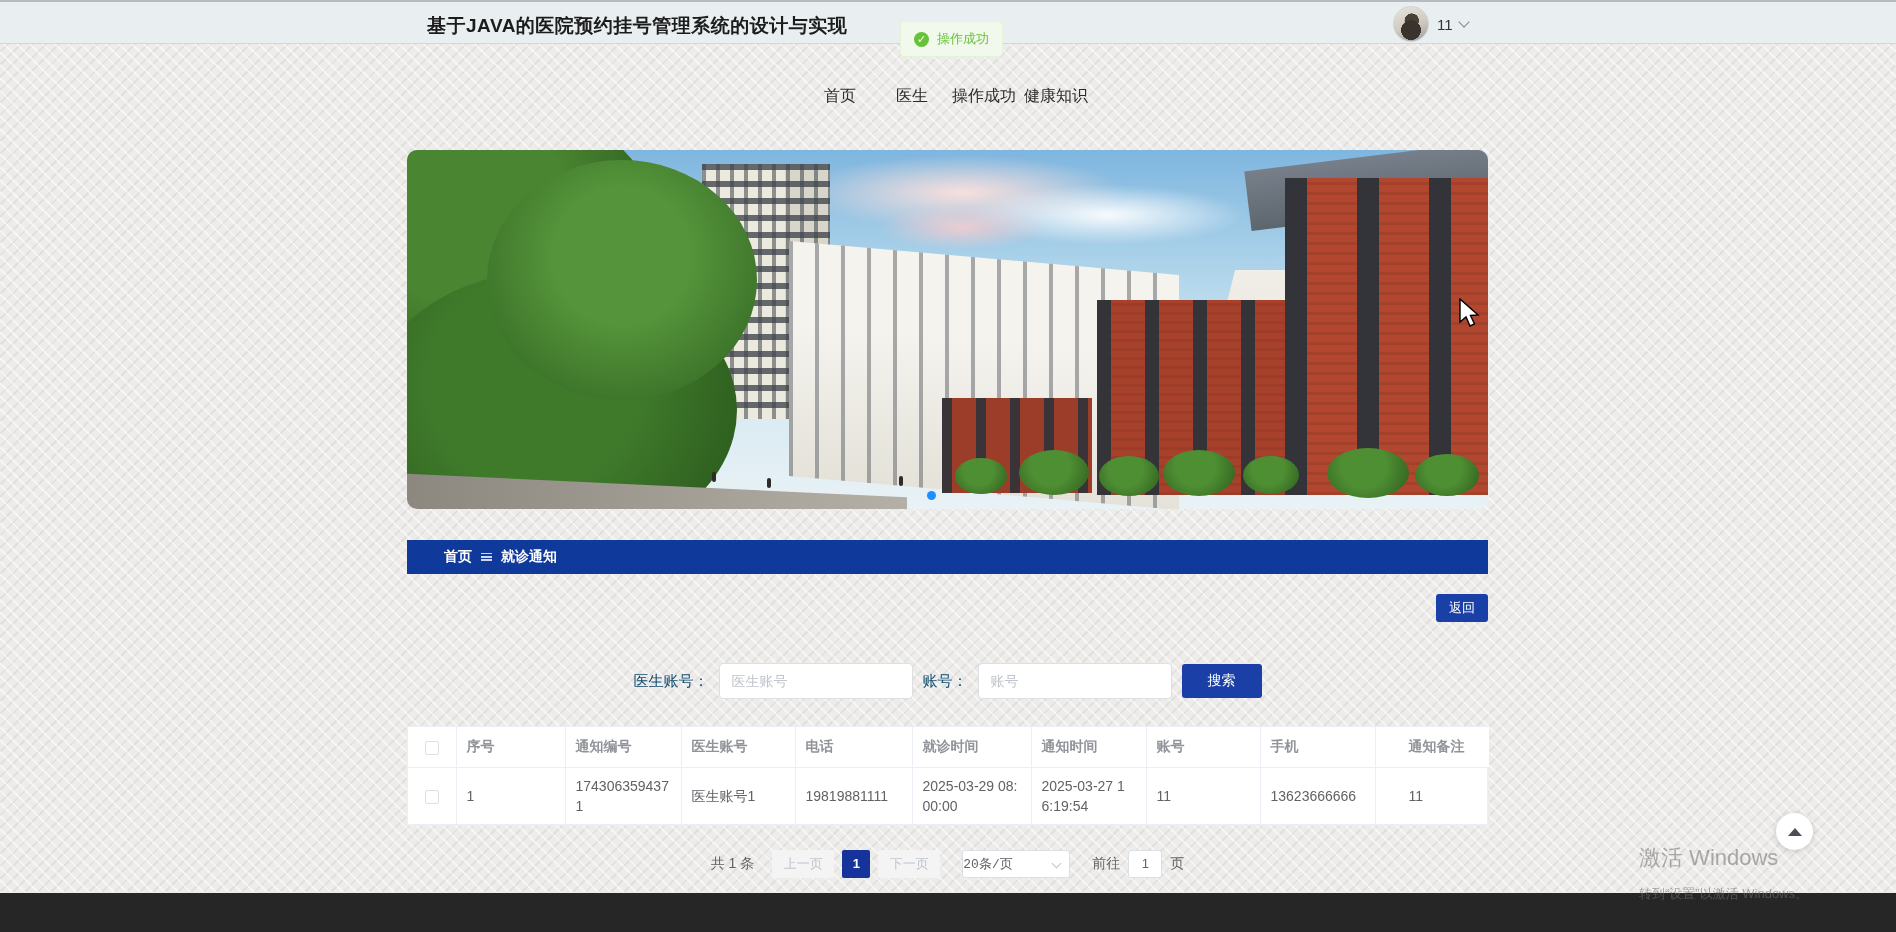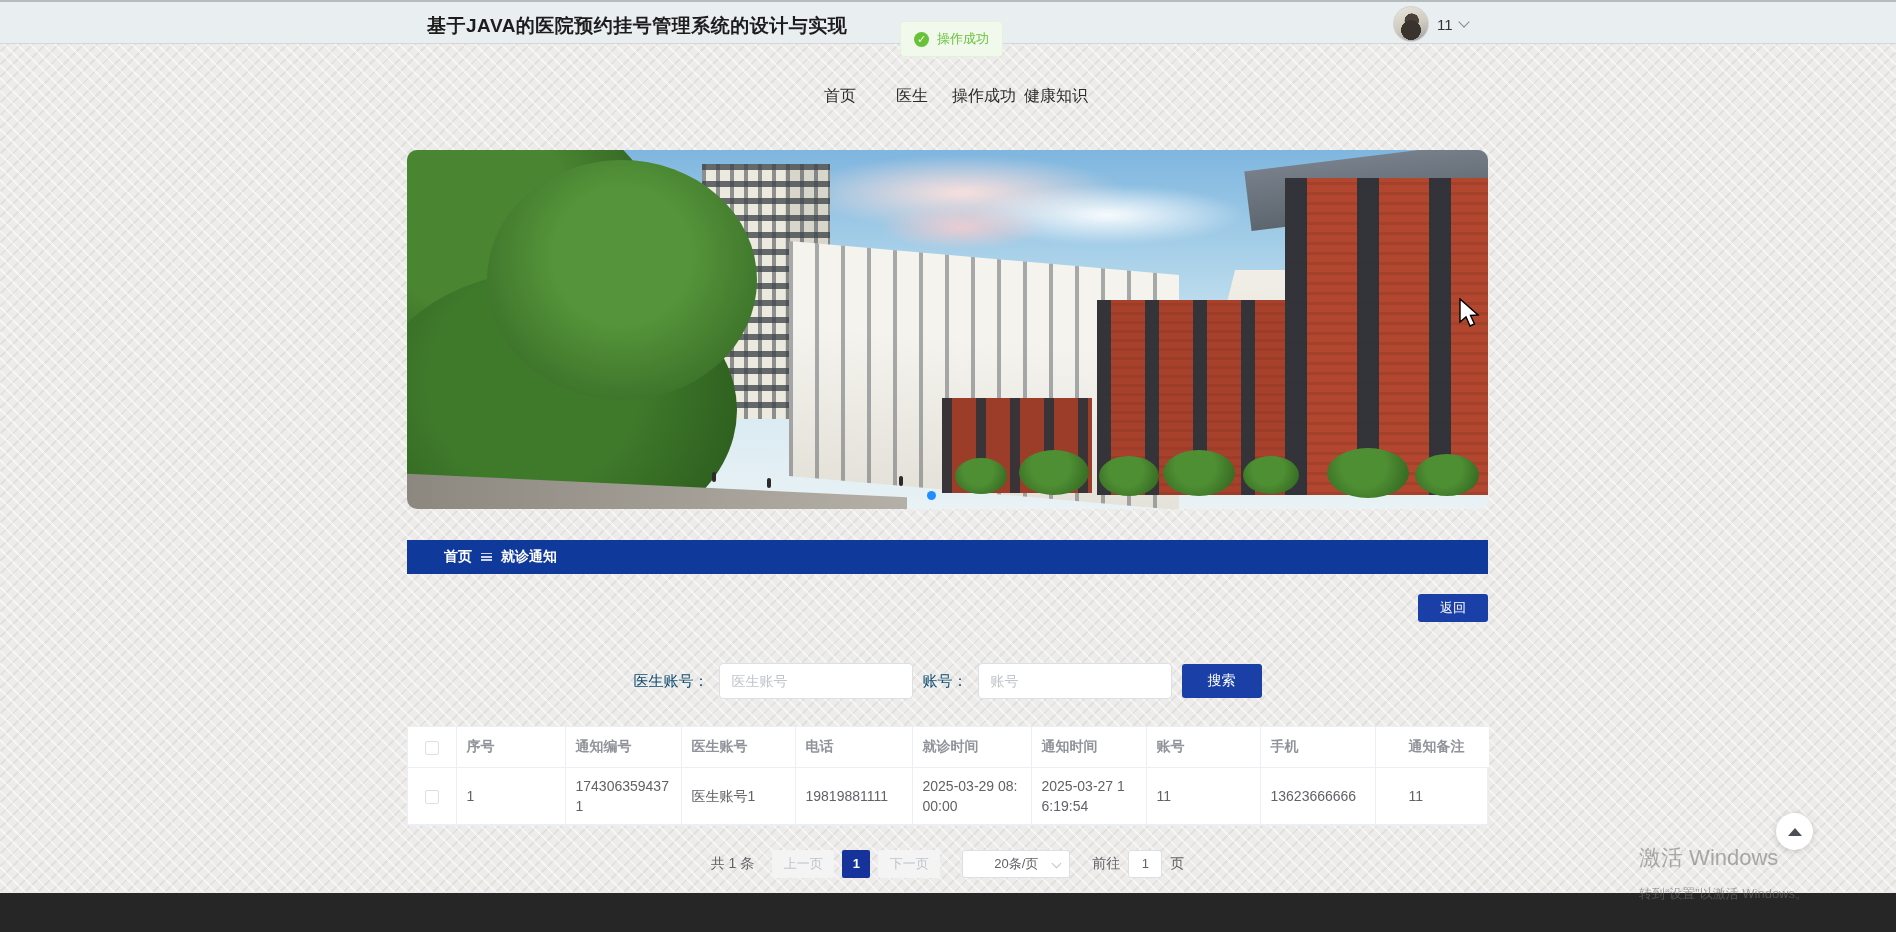--- a/index.html
+++ b/index.html
@@ -131,21 +131,21 @@
   }
   .crumb-sep {
     display:inline-block; width:11px; height:8px; margin:0 9px;
     background:repeating-linear-gradient(180deg,#cfd6ee 0 1.5px, rgba(0,0,0,0) 1.5px 3.2px);
   }
   .crumb-link { cursor:pointer; }
 
   
   .backrow { display:flex; justify-content:flex-end; margin-top:20px; }
   .btn-back {
-    width:70px; height:28px; background:#1a3fa6; color:#fff; font-size:13px;
+    width:52px; height:28px; background:#1a3fa6; color:#fff; font-size:13px;
     border:none; border-radius:3px; cursor:pointer; font-family:inherit;
   }
 
   
   .searchrow { display:flex; justify-content:center; align-items:center; margin-top:41px; height:36px; }
   .s-label { font-size:15px; color:#0c4a6e; margin-right:10px; }
   .s-input {
     width:194px; height:36px; border:1px solid #dcdfe6; border-radius:4px; background:#fff;
     font-size:14px; color:#606266; padding:0 12px; outline:none; font-family:inherit;
   }
@@ -175,21 +175,21 @@
   .pg-btn {
     min-width:62px; height:28px; line-height:28px; text-align:center; padding:0 8px;
     background:#f4f4f5; color:#c0c4cc; border-radius:2px; margin:0 4px; cursor:not-allowed; font-size:13px;
   }
   .pg-num {
     min-width:28px; height:28px; line-height:28px; text-align:center;
     background:#16339c; color:#fff; border-radius:2px; margin:0 4px; font-weight:bold; font-size:13px; cursor:pointer;
   }
   .pg-select {
     position:relative; width:108px; height:28px; border:1px solid #dcdfe6; border-radius:3px; background:#fff;
-    margin-left:18px; display:flex; align-items:center; justify-content:center; cursor:pointer; font-size:13px; color:#606266;
+    margin-left:18px; display:flex; align-items:center; cursor:pointer; font-size:13px; color:#606266;font-family:Liberation Mono, monospace;
   }
   .pg-select .caret {
     position:absolute; right:9px; top:9px; width:7px; height:7px;
     border-right:1.3px solid #c0c4cc; border-bottom:1.3px solid #c0c4cc; transform:rotate(45deg);
   }
   .pg-goto { margin-left:22px; }
   .pg-input {
     width:34px; height:28px; border:1px solid #dcdfe6; border-radius:3px; background:#fff;
     text-align:center; font-size:13px; color:#606266; margin:0 8px; outline:none; font-family:inherit;
   }

